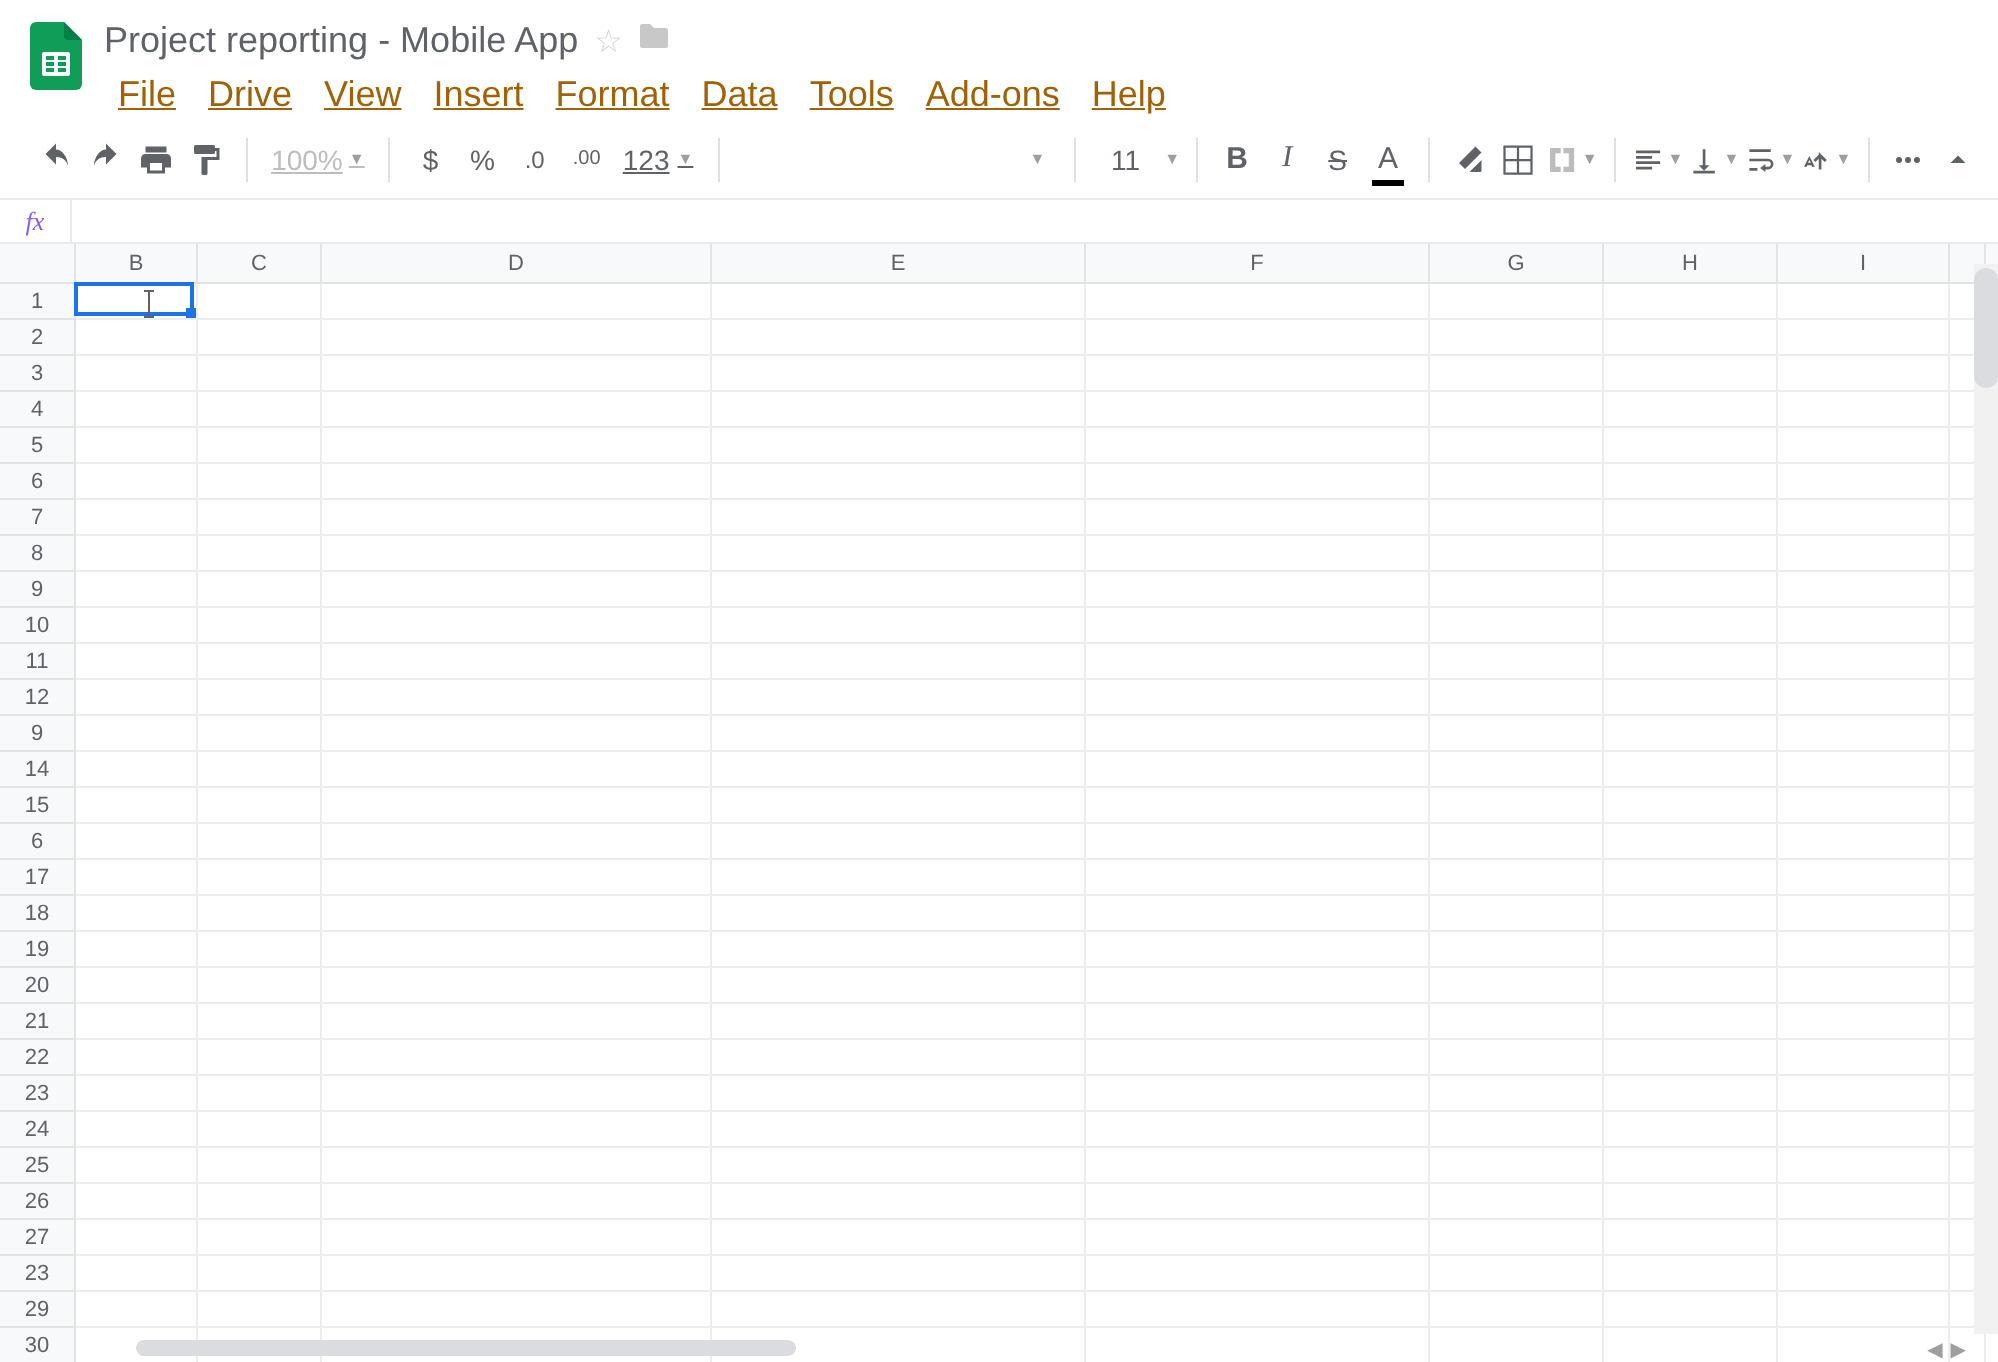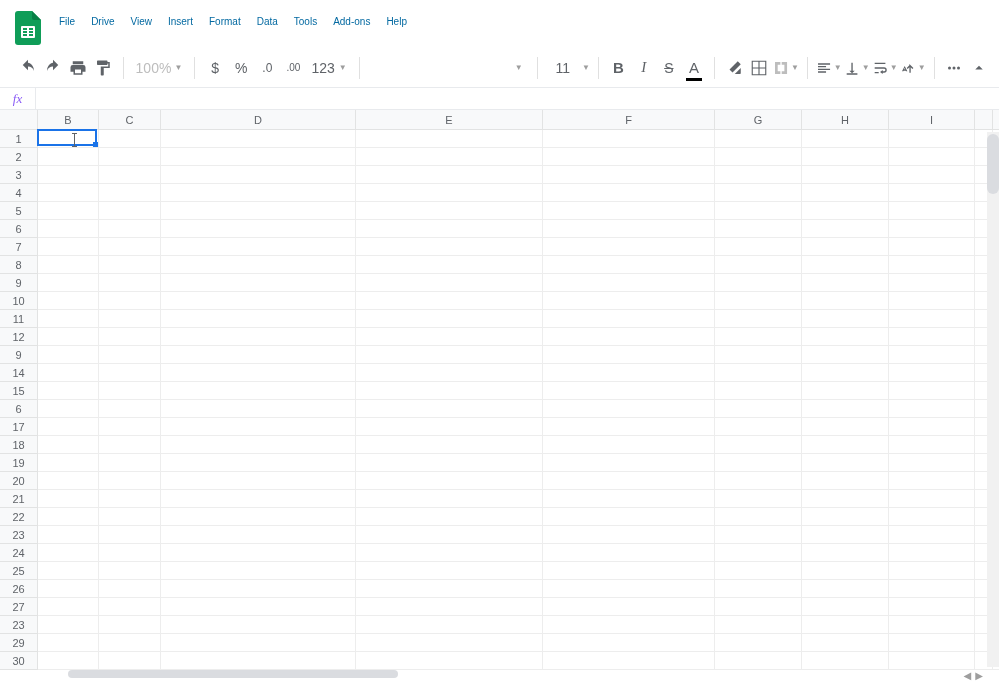--- a/index.html
+++ b/index.html
@@ -5,27 +5,27 @@
   * { box-sizing: border-box; margin: 0; padding: 0; }
   html, body { width: 999px; height: 681px; font-family: Arial, sans-serif; background: #fff; overflow: hidden; color: #3c4043; }
   .header { display: flex; align-items: flex-start; padding: 8px 8px 0 8px; }
   .logo { width: 40px; height: 40px; display: flex; align-items: center; justify-content: center; flex-shrink: 0; }
   .title-area { flex: 1; padding-left: 4px; padding-top: 2px; }
   .title-row { display: flex; align-items: center; gap: 8px; }
   .doc-title { font-size: 18px; color: #5f6368; letter-spacing: 0; }
   .star { color: #d6d6d6; font-size: 16px; cursor: pointer; }
   .folder { color: #c8c8c8; font-size: 16px; cursor: pointer; }
   .menu-bar { display: flex; gap: 2px; margin-top: 4px; }
-  .menu-item { font-size: 10px; color: #0369a1; padding: 2px 7px; cursor: pointer; }
+  .menu-item { font-size: 18px; color: #a16207; padding: 2px 7px; cursor: pointer; text-decoration: underline; }
   .menu-save { font-size: 14px; color: #5f6368; text-decoration: underline; padding: 2px 7px; margin-left: 8px; cursor: pointer; }
   .toolbar { display: flex; align-items: center; padding: 2px 8px 2px 16px; border-bottom: 1px solid #e8eaed; height: 40px; gap: 2px; }
   .tb-btn { width: 26px; height: 28px; display: flex; align-items: center; justify-content: center; color: #5f6368; cursor: pointer; border-radius: 3px; }
   .tb-btn svg { width: 18px; height: 18px; fill: #5f6368; }
   .tb-sep { width: 1px; height: 22px; background: #e0e0e0; margin: 0 6px; }
-  .tb-txt { font-size: 14px; color: #bdbdbd; padding: 0 4px; cursor: pointer; display:flex; align-items:center; gap:3px;}
+  .tb-txt { font-size: 14px; color: #bdbdbd; padding: 0 4px; cursor: pointer; display:flex; align-items:center; gap:3px;text-decoration:underline;}
   .tb-txt-dark { font-size: 14px; color: #5f6368; padding: 0 4px; cursor: pointer; }
   .font-box { width: 180px; height: 26px; border: none; display:flex; align-items:center; padding-right:6px; justify-content:flex-end;}
   .font-size { font-size: 14px; color: #5f6368; padding: 0 10px; }
   .dd-arrow { font-size: 8px; color: #9e9e9e; cursor:pointer;}
   .text-color { position: relative; }
   .text-color::after { content: ""; position: absolute; bottom: 1px; left: 4px; right: 4px; height: 3px; background: #000; }
   .collapse { margin-left: auto; }
   .fx-bar { display: flex; align-items: center; height: 22px; border-bottom: 1px solid #e8eaed; }
   .fx-label { font-size: 13px; font-style: italic; color: #8b5cf6; font-family: serif; width: 36px; text-align: center; border-right: 1px solid #e8eaed; height:100%; line-height:22px;}
   .fx-input { flex: 1; border: none; outline: none; font-size: 13px; padding-left: 6px; height: 100%; }
@@ -62,20 +62,27 @@
         <rect x="6" y="15" width="14" height="12" rx="1" fill="#fff"></rect>
         <rect x="8" y="17" width="4" height="2" fill="#0f9d58"></rect>
         <rect x="14" y="17" width="4" height="2" fill="#0f9d58"></rect>
         <rect x="8" y="20" width="4" height="2" fill="#0f9d58"></rect>
         <rect x="14" y="20" width="4" height="2" fill="#0f9d58"></rect>
         <rect x="8" y="23" width="4" height="2" fill="#0f9d58"></rect>
         <rect x="14" y="23" width="4" height="2" fill="#0f9d58"></rect>
       </svg>
   </div>
   <div class="title-area">
+    <div class="title-row">
+      <span class="doc-title">Project reporting - Mobile App</span>
+      <span class="star">☆</span>
+      <span class="folder"><svg width="16" height="14" viewBox="0 0 16 14">
+            <path fill="#c8c8c8" d="M1 2a1 1 0 0 1 1-1h4l2 2h6a1 1 0 0 1 1 1v8a1 1 0 0 1-1 1H2a1 1 0 0 1-1-1V2z"></path>
+          </svg></span>
+    </div>
     <div class="menu-bar">
       <span class="menu-item">File</span>
       <span class="menu-item">Drive</span>
       <span class="menu-item">View</span>
       <span class="menu-item">Insert</span>
       <span class="menu-item">Format</span>
       <span class="menu-item">Data</span>
       <span class="menu-item">Tools</span>
       <span class="menu-item">Add-ons</span>
       <span class="menu-item">Help</span>

